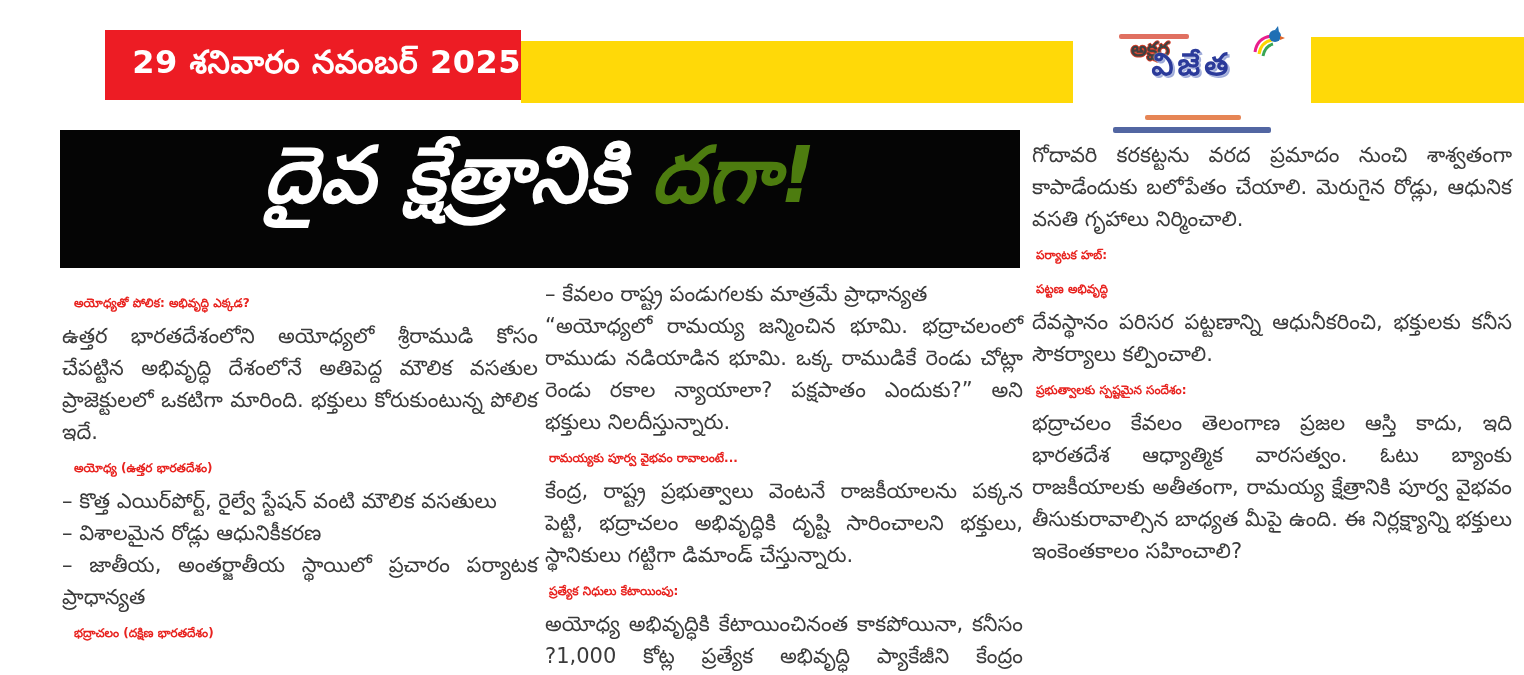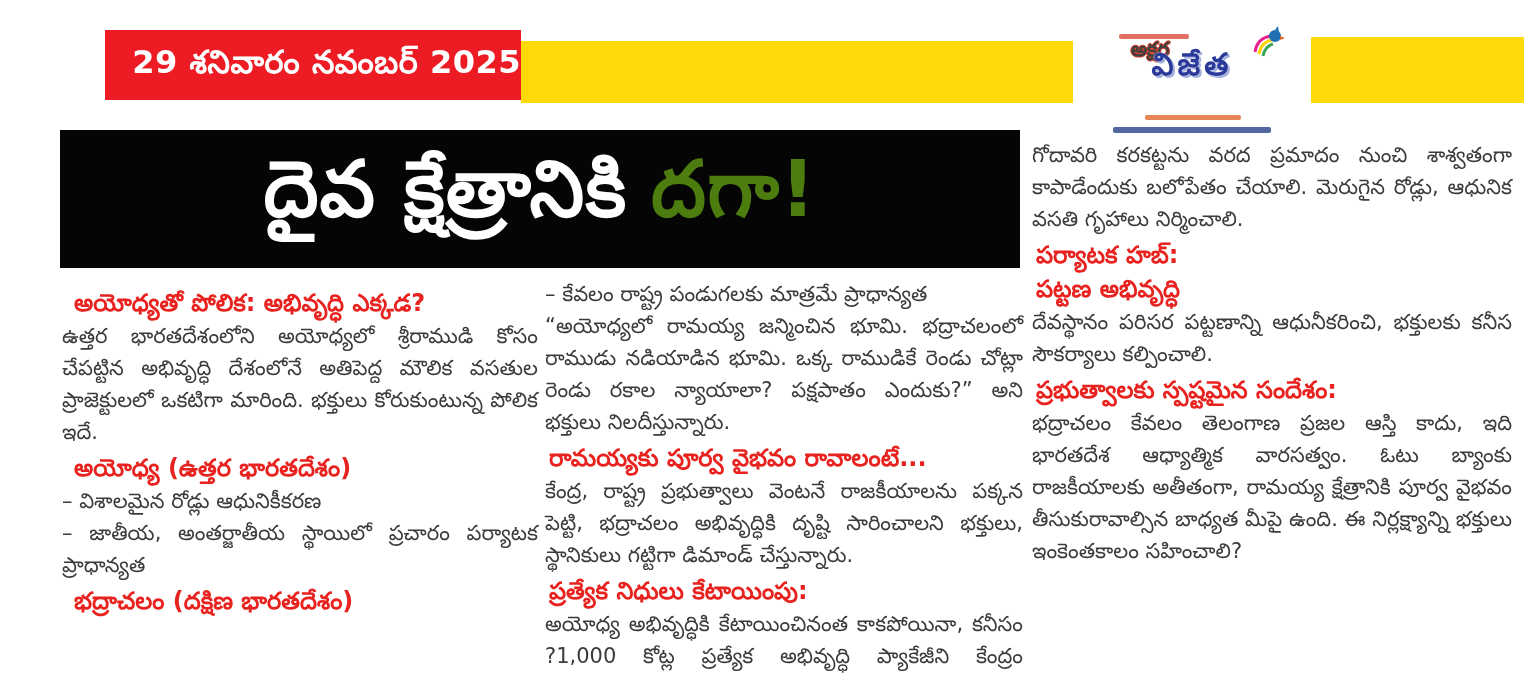--- a/index.html
+++ b/index.html
@@ -26,30 +26,30 @@
     position:absolute;top:26px;left:8px;width:222px;text-align:center;
     font-size:31px;font-weight:bold;color:#2b3a9a;letter-spacing:4px;
     text-shadow:0 0 2px #fff,2px 2px 0 #9aa7d8;
   }
   .logo-peacock{position:absolute;top:6px;right:26px;width:34px;height:34px;}
   .logo-bar1{position:absolute;bottom:20px;left:72px;width:96px;height:5px;background:#e0662a;opacity:.8;border-radius:2px;}
   .logo-bar2{position:absolute;bottom:7px;left:40px;width:158px;height:6px;background:#27408b;opacity:.8;border-radius:2px;}
   
   .headline-banner{
     position:absolute;left:60px;top:130px;width:960px;height:138px;background:#050505;
-    display:flex;align-items:center;justify-content:center;gap:24px;white-space:nowrap;
+    display:flex;align-items:flex-start;justify-content:center;gap:24px;white-space:nowrap;font-style:italic;
   }
   .headline-white{color:#ffffff;font-size:78px;font-weight:bold;letter-spacing:1px;}
   .headline-accent{color:#4d7c0f;font-size:78px;font-weight:bold;letter-spacing:1px;}
   
   .column{position:absolute;color:#3b3b3b;font-size:21px;line-height:32px;}
   .col-1{left:62px;top:283px;width:476px;}
   .col-2{left:545px;top:278px;width:478px;}
   .col-3{left:1032px;top:139px;width:480px;}
-  .block.heading{color:#e8231f;font-weight:bold;font-size:24px;line-height:28px;margin:6px 0 3px 0;padding-left:12px;}
+  .block.heading{color:#e8231f;font-weight:bold;font-size:12px;line-height:28px;margin:6px 0 3px 0;padding-left:12px;}
   .col-3 .block.heading, .col-2 .block.heading{padding-left:4px;}
   .block.para{text-align:justify;}
   .block.bullet{text-align:justify;}
 </style>
 </head>
 <body>
 
 <div class="date-banner">
   <span>29 శనివారం నవంబర్ 2025</span>
 </div>
@@ -74,20 +74,21 @@
 
 <div class="headline-banner">
   <span class="headline-white">దైవ క్షేత్రానికి</span>
   <span class="headline-accent">దగా!</span>
 </div>
 
 <div class="column col-1">
     <div class="block heading">అయోధ్యతో పోలిక: అభివృద్ధి ఎక్కడ?</div>
     <div class="block para">ఉత్తర భారతదేశంలోని అయోధ్యలో శ్రీరాముడి కోసం చేపట్టిన అభివృద్ధి దేశంలోనే అతిపెద్ద మౌలిక వసతుల ప్రాజెక్టులలో ఒకటిగా మారింది. భక్తులు కోరుకుంటున్న పోలిక ఇదే.</div>
     <div class="block heading">అయోధ్య (ఉత్తర భారతదేశం)</div>
+    <div class="block bullet">– కొత్త ఎయిర్‌పోర్ట్, రైల్వే స్టేషన్ వంటి మౌలిక వసతులు</div>
     <div class="block bullet">– విశాలమైన రోడ్లు ఆధునికీకరణ</div>
     <div class="block bullet">– జాతీయ, అంతర్జాతీయ స్థాయిలో ప్రచారం పర్యాటక ప్రాధాన్యత</div>
     <div class="block heading">భద్రాచలం (దక్షిణ భారతదేశం)</div>
   </div>
 <div class="column col-2">
     <div class="block bullet">– కేవలం రాష్ట్ర పండుగలకు మాత్రమే ప్రాధాన్యత</div>
     <div class="block para">“అయోధ్యలో రామయ్య జన్మించిన భూమి. భద్రాచలంలో రాముడు నడియాడిన భూమి. ఒక్క రాముడికే రెండు చోట్లా రెండు రకాల న్యాయాలా? పక్షపాతం ఎందుకు?” అని భక్తులు నిలదీస్తున్నారు.</div>
     <div class="block heading">రామయ్యకు పూర్వ వైభవం రావాలంటే...</div>
     <div class="block para">కేంద్ర, రాష్ట్ర ప్రభుత్వాలు వెంటనే రాజకీయాలను పక్కన పెట్టి, భద్రాచలం అభివృద్ధికి దృష్టి సారించాలని భక్తులు, స్థానికులు గట్టిగా డిమాండ్ చేస్తున్నారు.</div>
     <div class="block heading">ప్రత్యేక నిధులు కేటాయింపు:</div>

